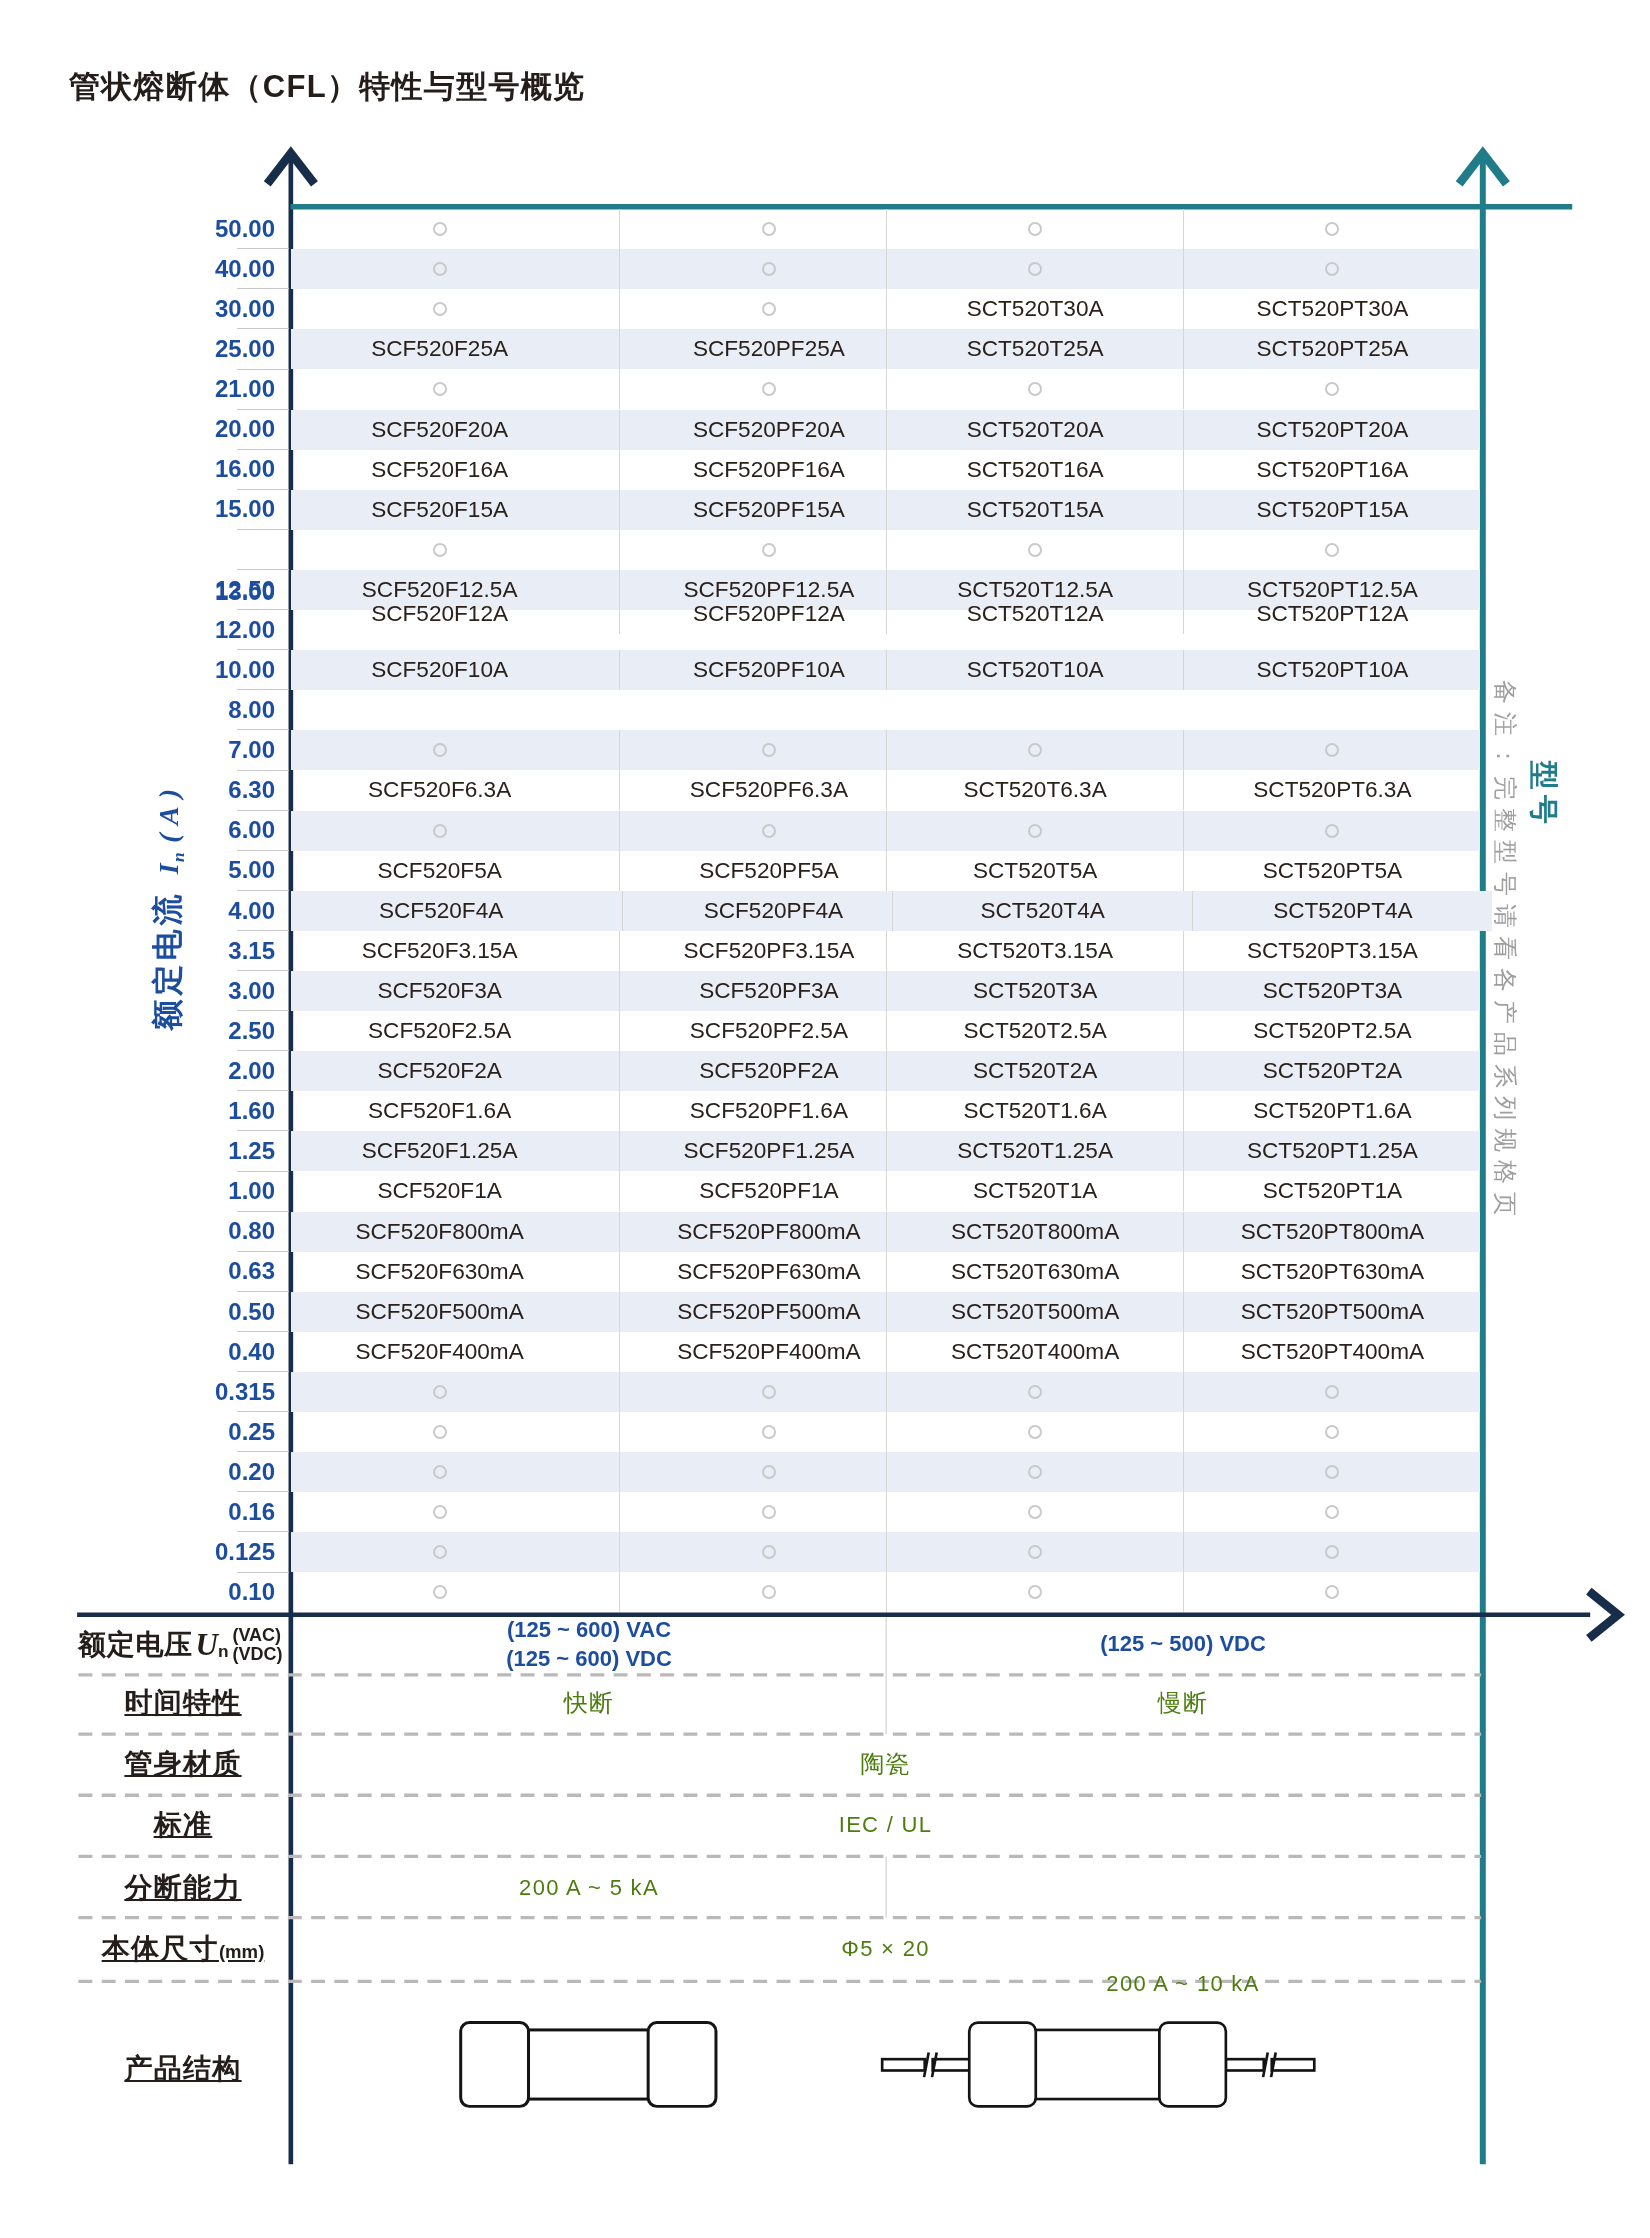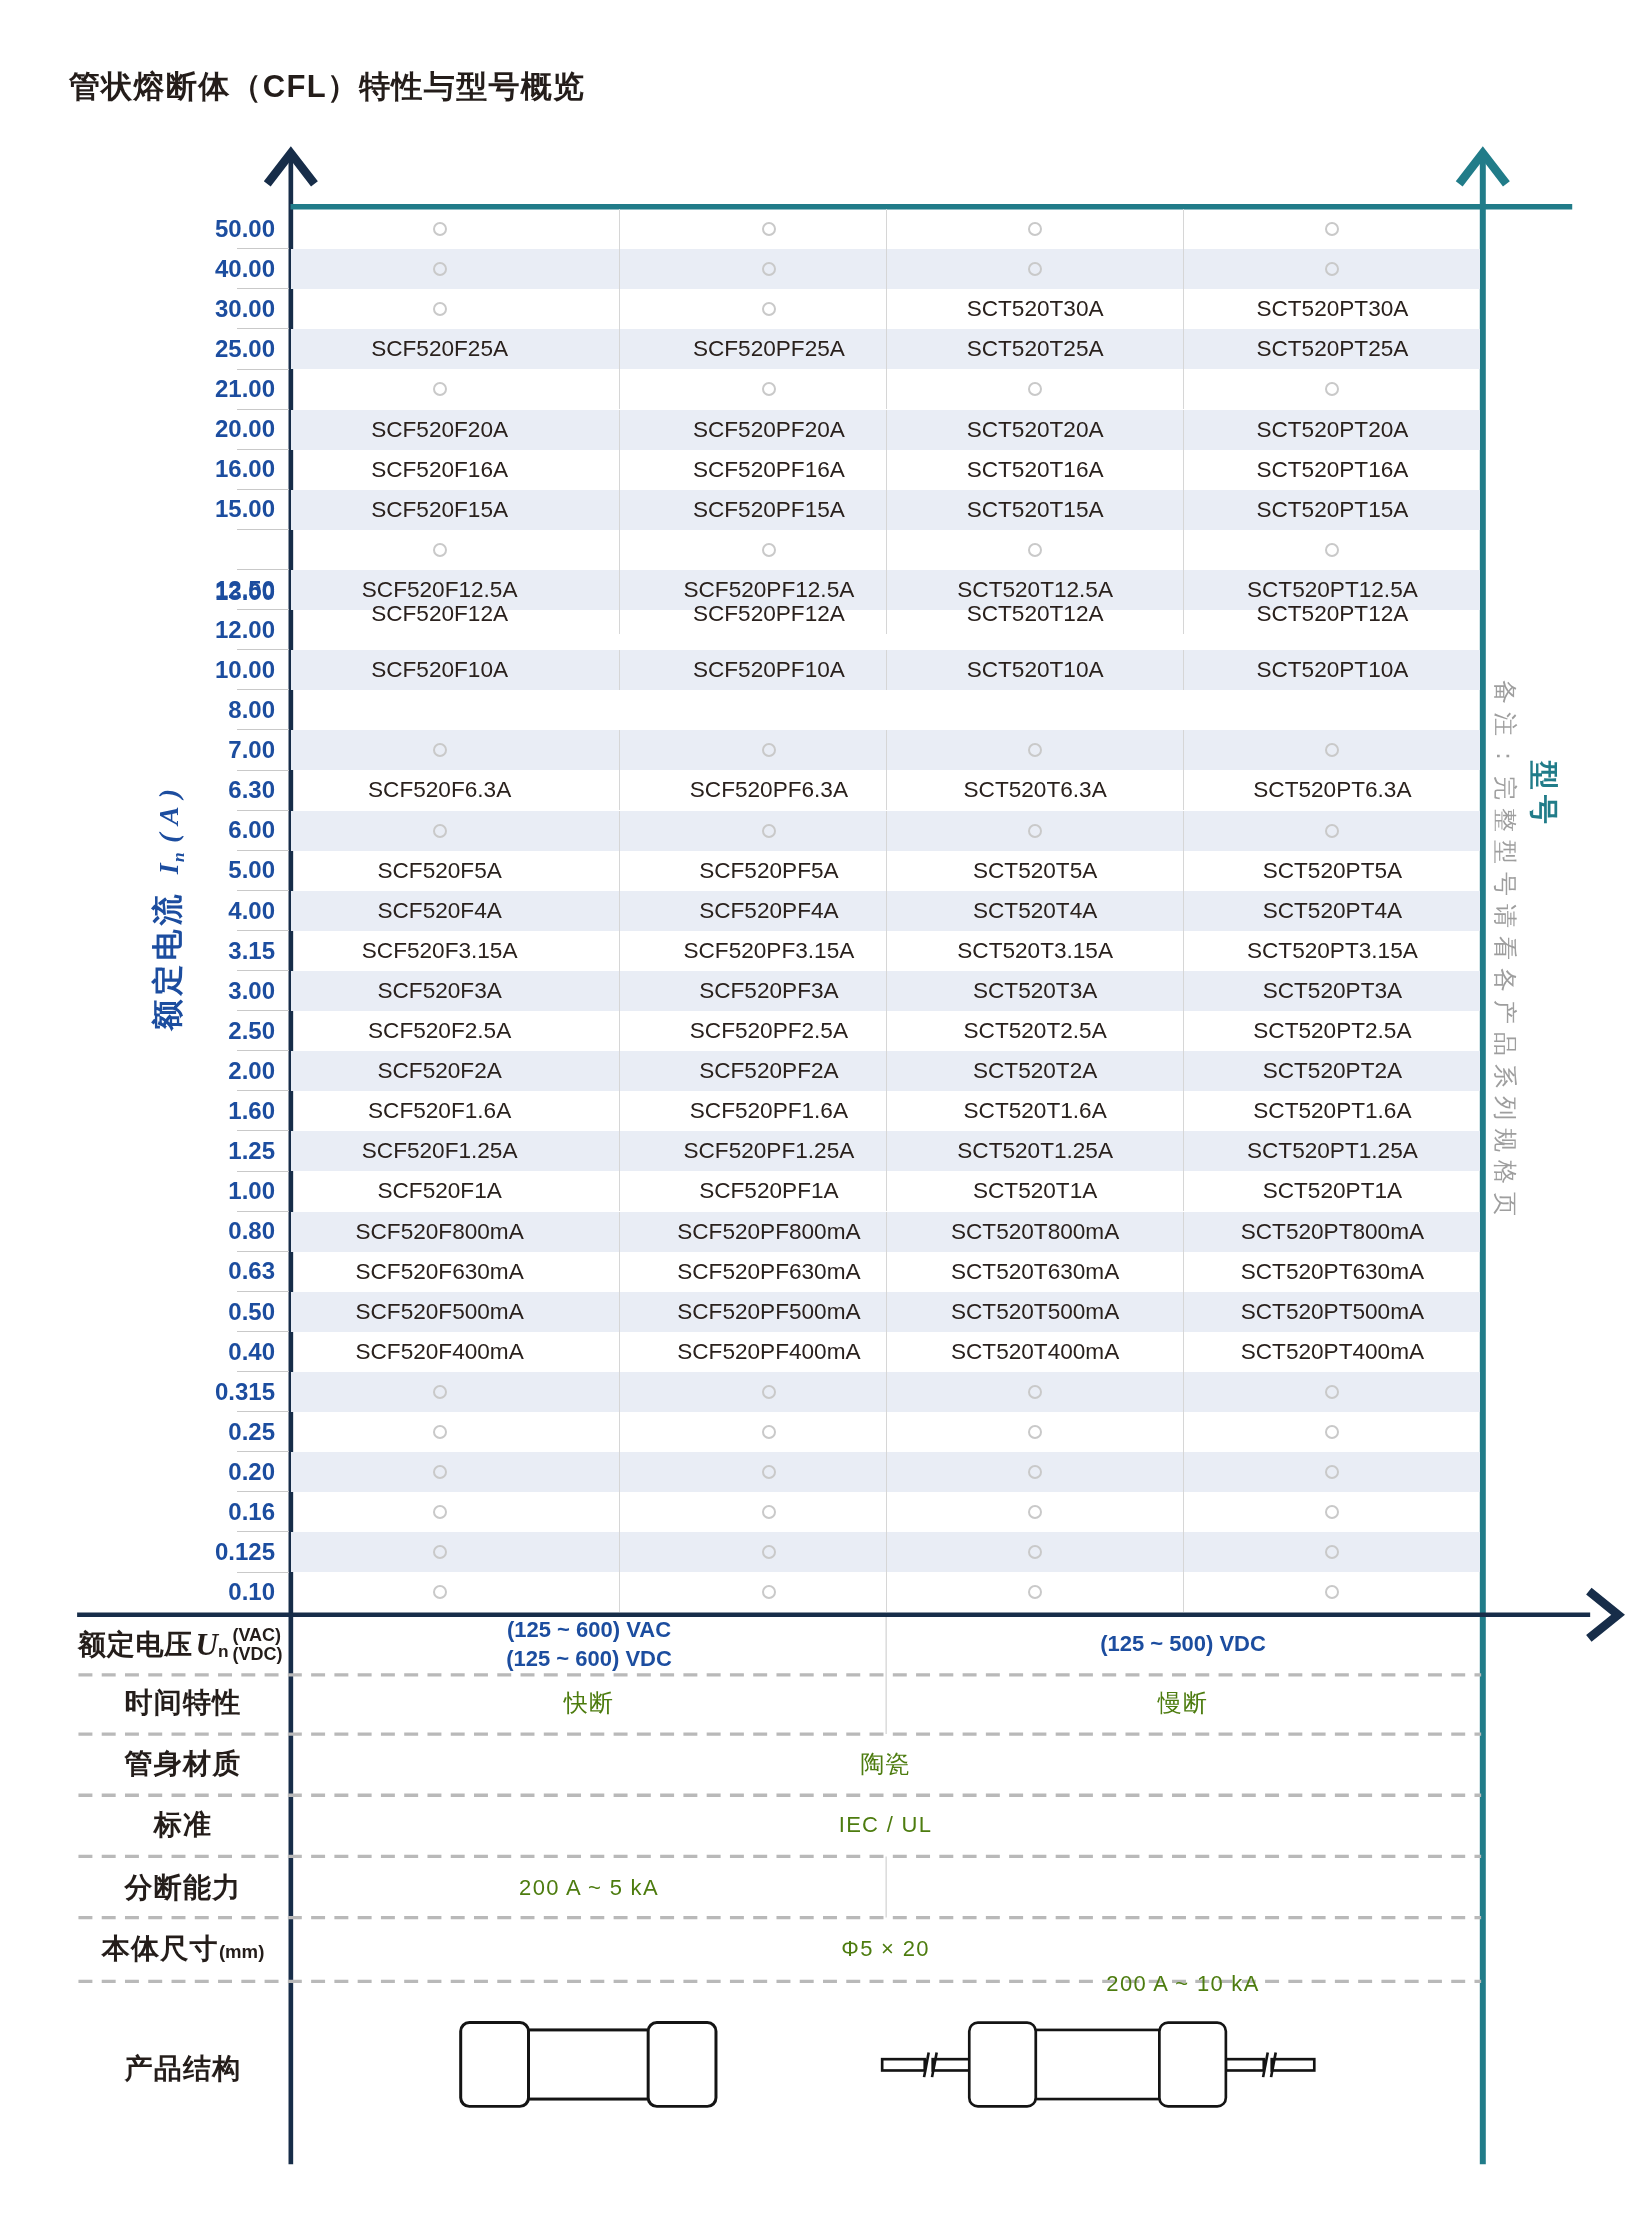--- a/index.html
+++ b/index.html
@@ -47,20 +47,21 @@
   }
   #model-vertical{
     left:1543px;top:795px;transform:translate(-50%,-50%) rotate(90deg);
     color:#217c89;font-size:29px;font-weight:700;letter-spacing:5.3px;
   }
   
   .spec-label{
     position:absolute;left:78px;width:210px;text-align:center;
     font-size:28px;font-weight:700;color:#241d1a;letter-spacing:1.3px;white-space:nowrap;
     transform:translateY(-50%);
+    text-decoration:underline;
   }
   .spec-label .unit{font-size:18.6px;letter-spacing:0;}
   .val-left{position:absolute;left:291px;width:596px;text-align:center;transform:translateY(-50%);}
   .val-right{position:absolute;left:886px;width:594px;text-align:center;transform:translateY(-50%);}
   .val-full{position:absolute;left:291px;width:1189px;text-align:center;transform:translateY(-50%);}
   .v-blue{color:#1c4d9f;font-weight:700;font-size:22px;line-height:1.32;white-space:nowrap;}
   .v-black{color:#4d7c0f;font-size:24px;letter-spacing:1.3px;white-space:nowrap;}
   #uv-label{
     position:absolute;left:78px;top:1645px;transform:translateY(-50%);
     display:flex;align-items:center;white-space:nowrap;
@@ -344,21 +345,21 @@
         <div class="cell c2">
           <span class="pn">SCF520PF5A</span>
         </div>
         <div class="cell c3">
           <span class="pn">SCT520T5A</span>
         </div>
         <div class="cell c4">
           <span class="pn">SCT520PT5A</span>
         </div>
       </div>
-      <div class="row alt" style="top: 682px; height: 40px;">
+      <div class="row alt" style="top: 682px; height: 40px; padding-left: 12px;">
         <div class="cell c1">
           <span class="pn">SCF520F4A</span>
         </div>
         <div class="cell c2">
           <span class="pn">SCF520PF4A</span>
         </div>
         <div class="cell c3">
           <span class="pn">SCT520T4A</span>
         </div>
         <div class="cell c4">

